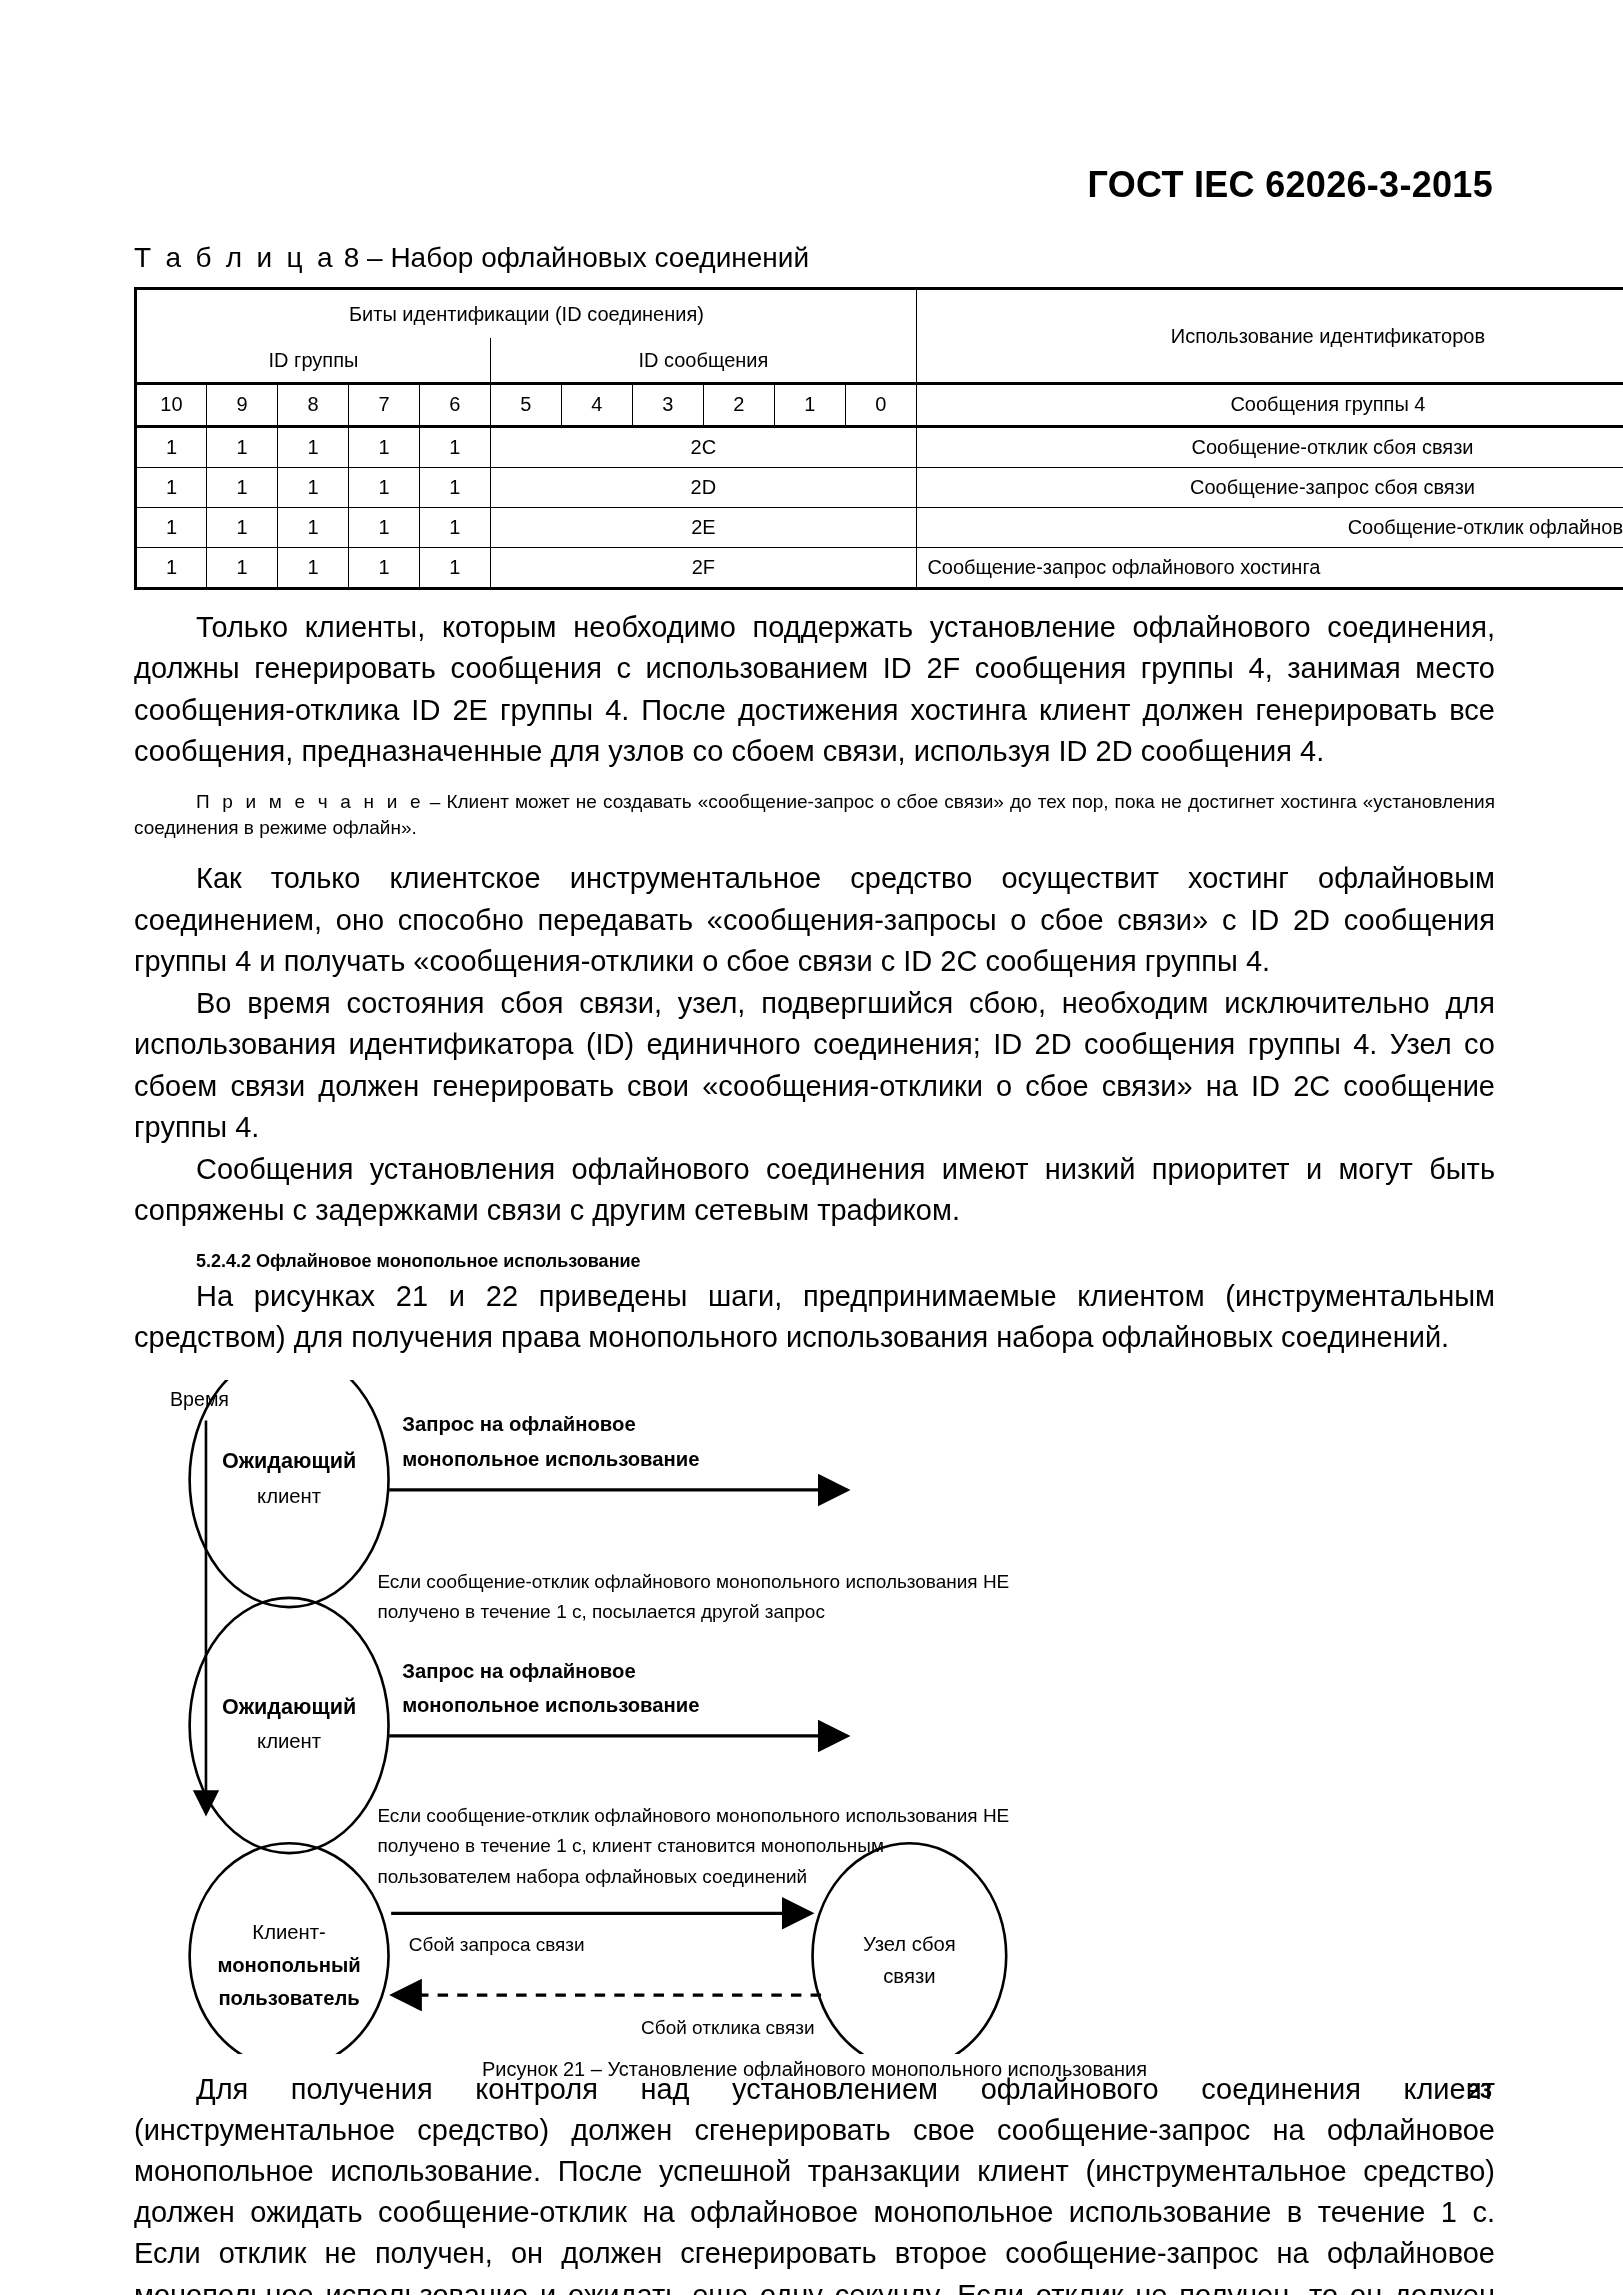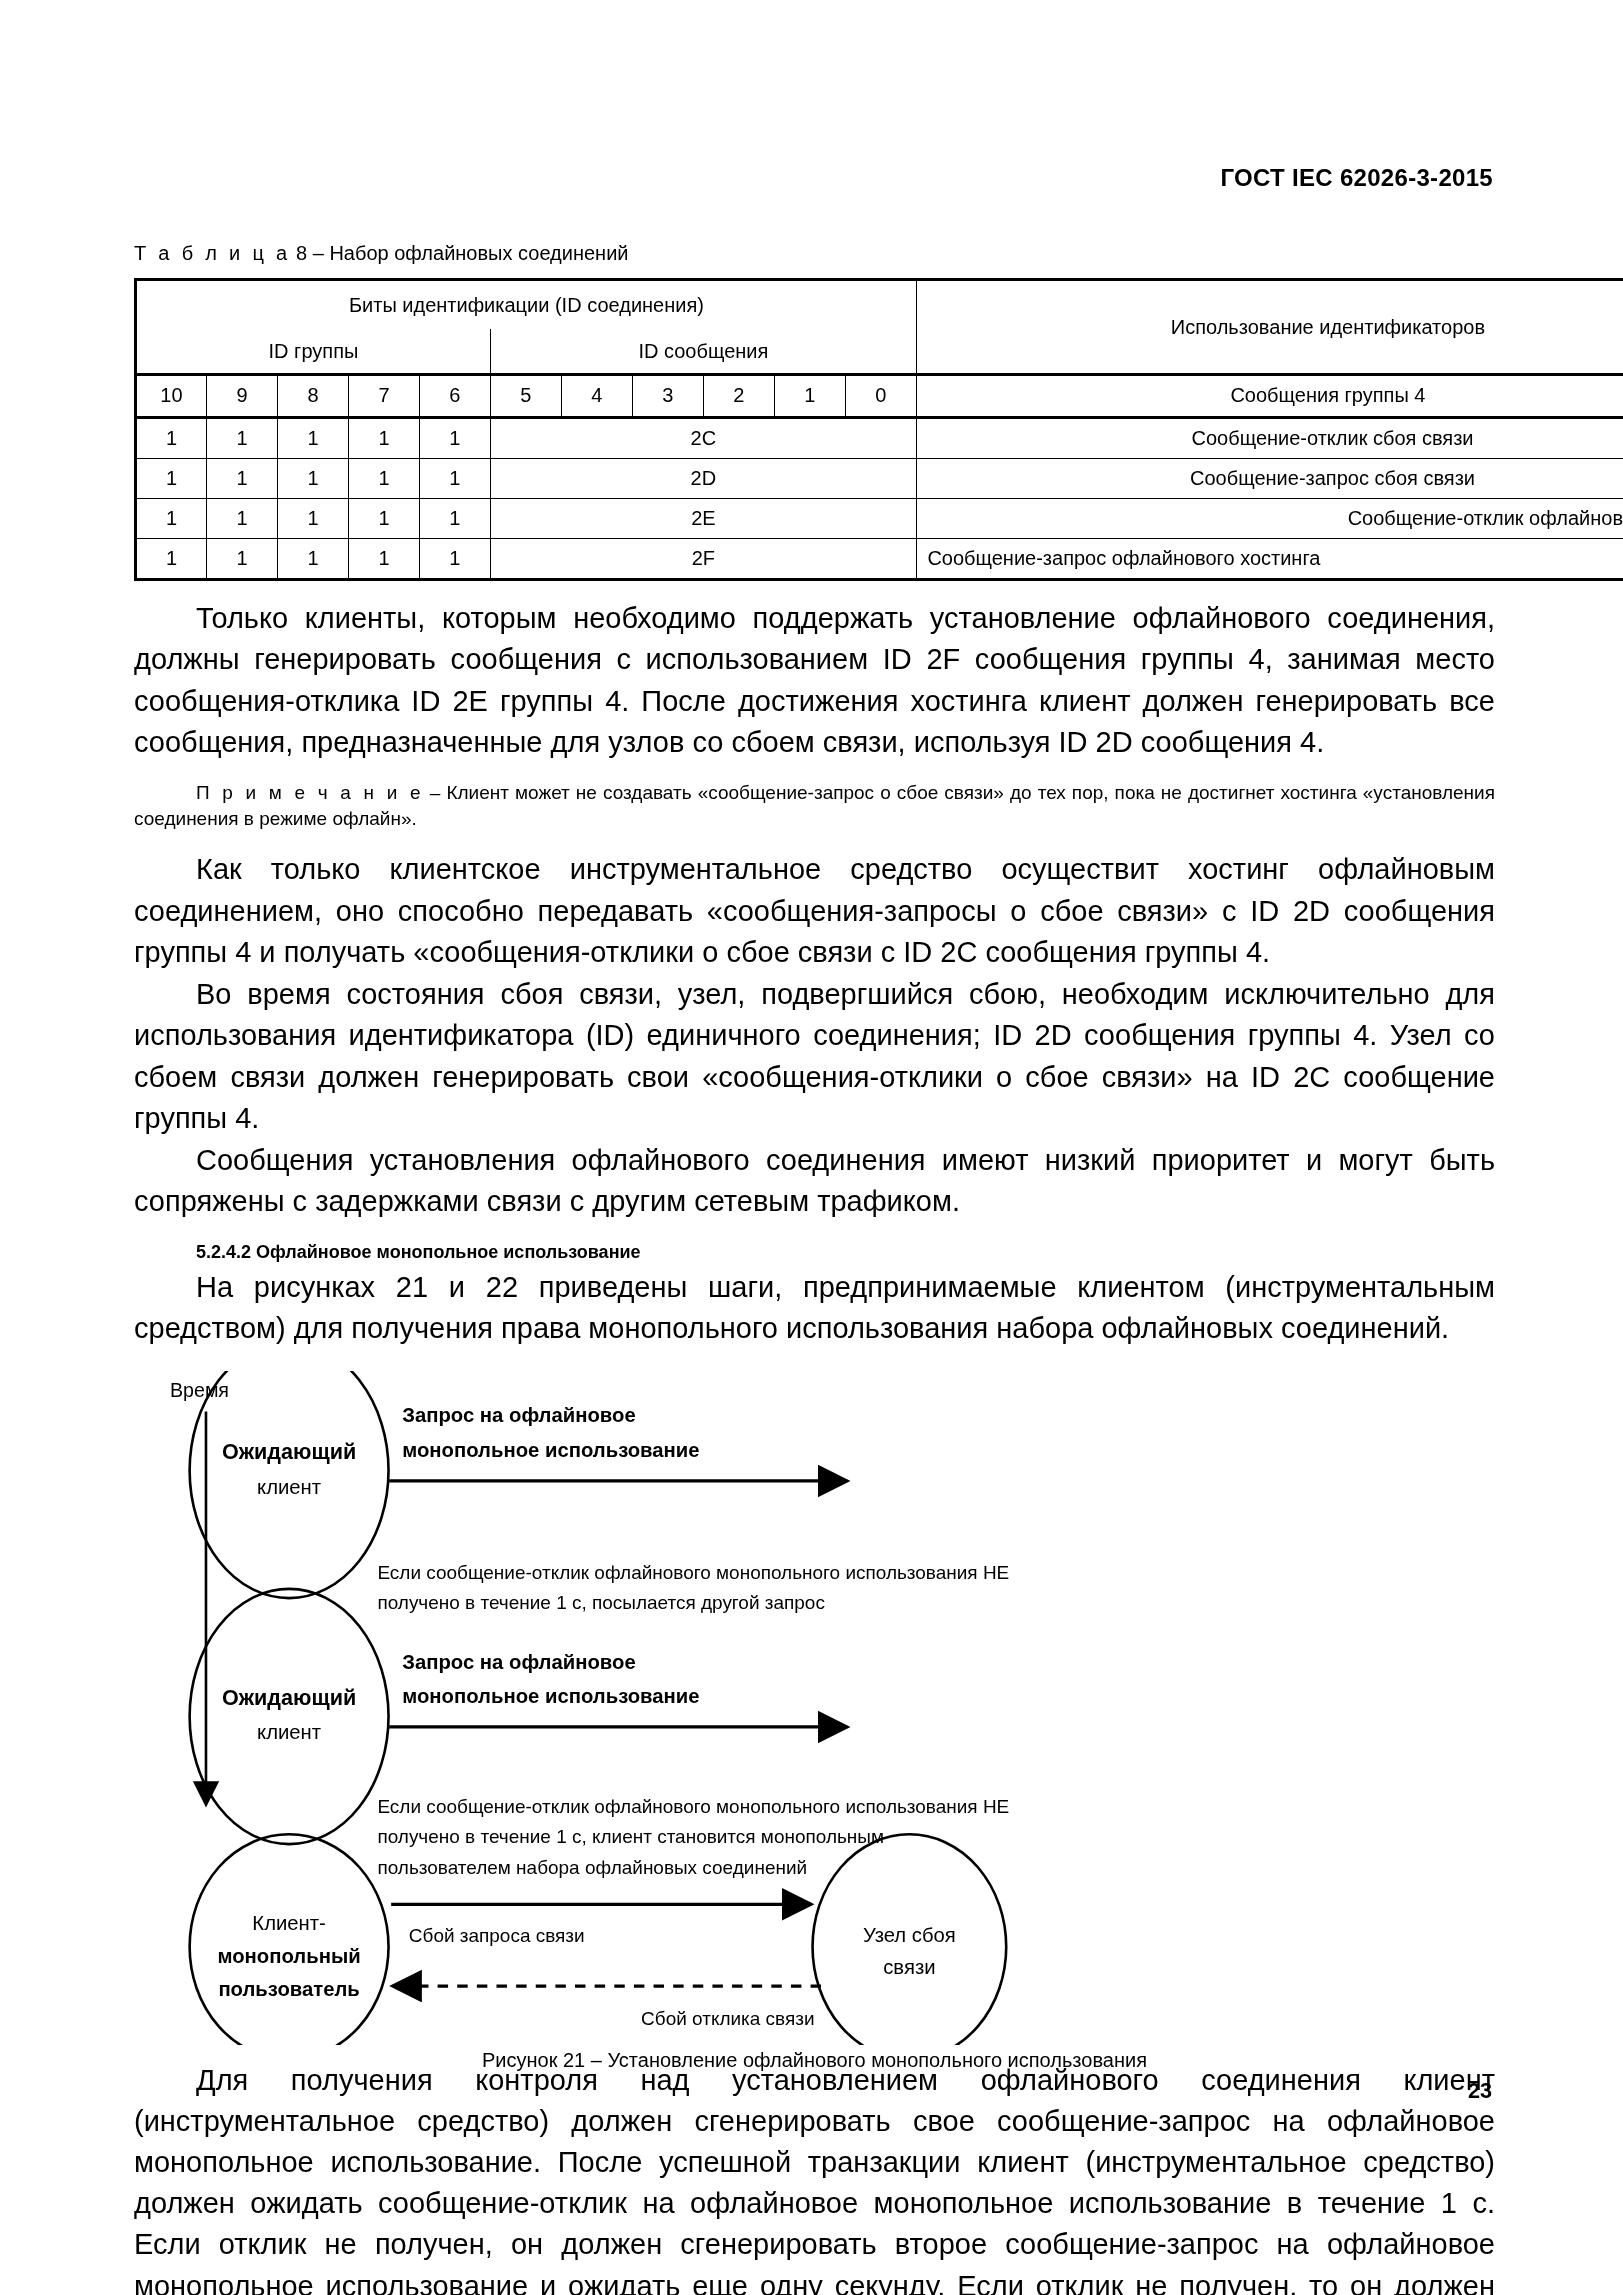--- a/index.html
+++ b/index.html
@@ -21,36 +21,36 @@
     height: 2295px;
     box-sizing: border-box;
     padding: 0;
   }
 
   
   .header {
     position: absolute;
     top: 164px;
     right: 130px;
-    font-size: 24px;
+    font-size: 36px;
     font-weight: bold;
     letter-spacing: 0.3px;
     white-space: nowrap;
   }
 
   
   .content {
     position: absolute;
     left: 134px;
     top: 242px;
     width: 1361px;
   }
 
   .table-caption {
-    font-size: 20px;
+    font-size: 28px;
     margin-bottom: 13px;
     white-space: nowrap;
   }
   .table-caption .sp {
     letter-spacing: 3.3px;
   }
 
   
   table.idtable {
     border-collapse: collapse;

